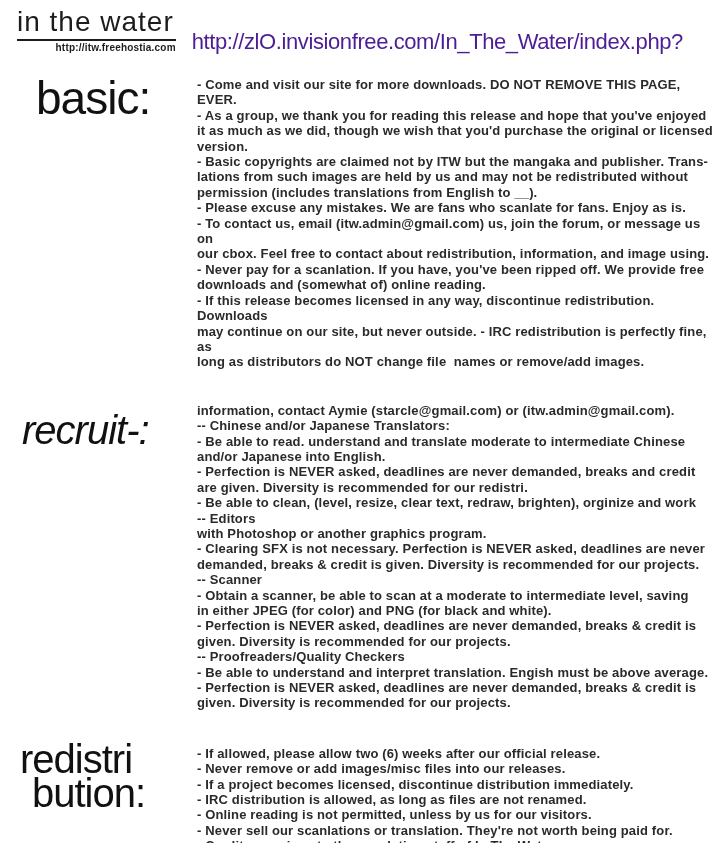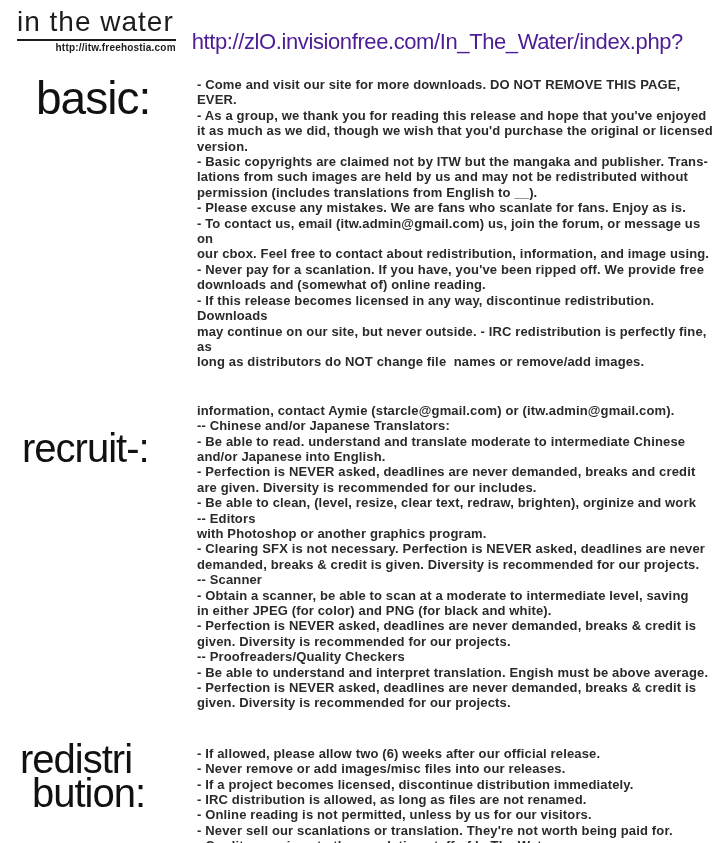--- a/index.html
+++ b/index.html
@@ -75,21 +75,22 @@
     letter-spacing: -1px;
   }
   .label-basic {
     font-size: 46px;
     margin-left: 36px;
     margin-top: 2px;
   }
   .label-recruit {
     font-size: 40px;
     margin-left: 22px;
-    margin-top: 28px;
+    margin-top: 10px;
+    font-style: italic;
   }
   .label-recruit .l2 { margin-left: 24px; }
   .label-redistri {
     font-size: 40px;
     margin-left: 20px;
     margin-top: -4px;
   }
   .label-redistri .l2 { margin-left: 12px; }
 
   .text-col {
@@ -149,21 +150,21 @@
         <div class="big-label label-recruit">
           <div class="label-line">recruit-:</div>
         </div>
       </div>
       <div class="text-col">
           <div class="text-line">information, contact Aymie (starcle@gmail.com) or (itw.admin@gmail.com).</div>
           <div class="text-line">-- Chinese and/or Japanese Translators:</div>
           <div class="text-line">- Be able to read. understand and translate moderate to intermediate Chinese</div>
           <div class="text-line">and/or Japanese into English.</div>
           <div class="text-line">- Perfection is NEVER asked, deadlines are never demanded, breaks and credit</div>
-          <div class="text-line">are given. Diversity is recommended for our includes.</div>
+          <div class="text-line">are given. Diversity is recommended for our redistri.</div>
           <div class="text-line">- Be able to clean, (level, resize, clear text, redraw, brighten), orginize and work</div>
           <div class="text-line">-- Editors</div>
           <div class="text-line">with Photoshop or another graphics program.</div>
           <div class="text-line">- Clearing SFX is not necessary. Perfection is NEVER asked, deadlines are never</div>
           <div class="text-line">demanded, breaks &amp; credit is given. Diversity is recommended for our projects.</div>
           <div class="text-line">-- Scanner</div>
           <div class="text-line">- Obtain a scanner, be able to scan at a moderate to intermediate level, saving</div>
           <div class="text-line">in either JPEG (for color) and PNG (for black and white).</div>
           <div class="text-line">- Perfection is NEVER asked, deadlines are never demanded, breaks &amp; credit is</div>
           <div class="text-line">given. Diversity is recommended for our projects.</div>

